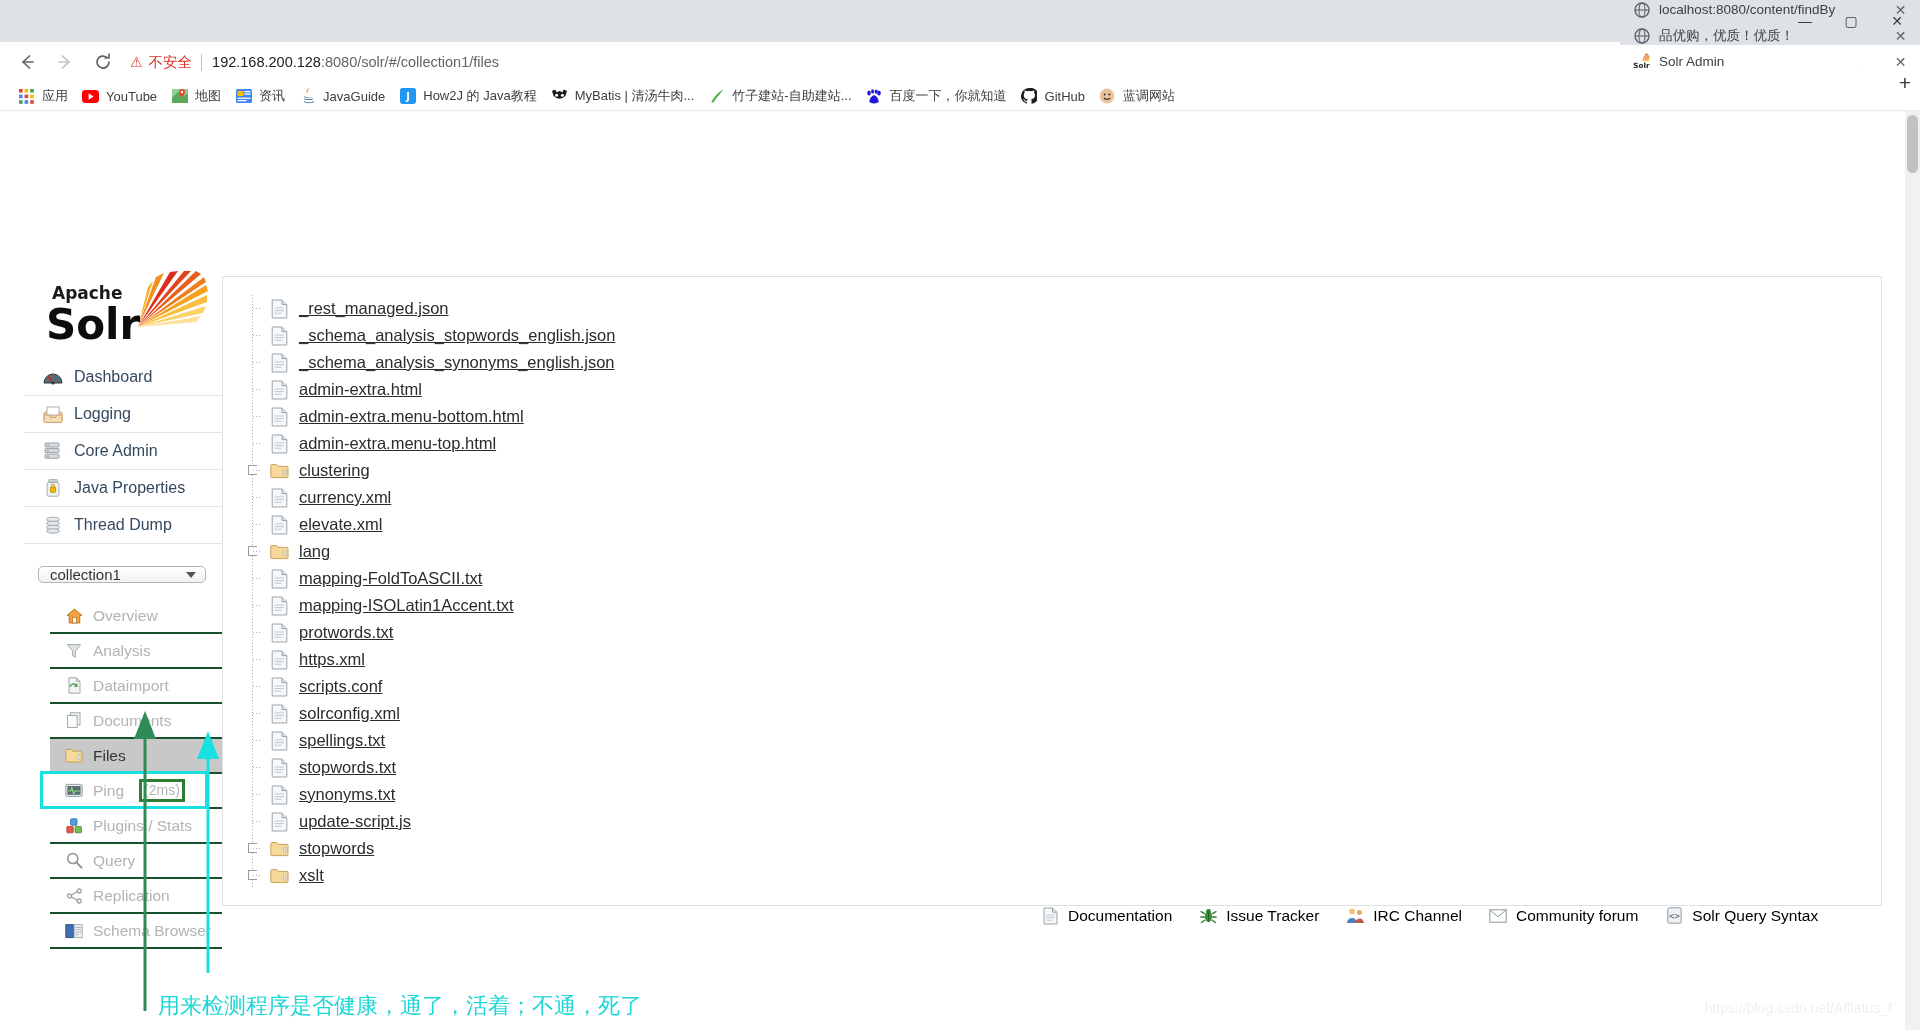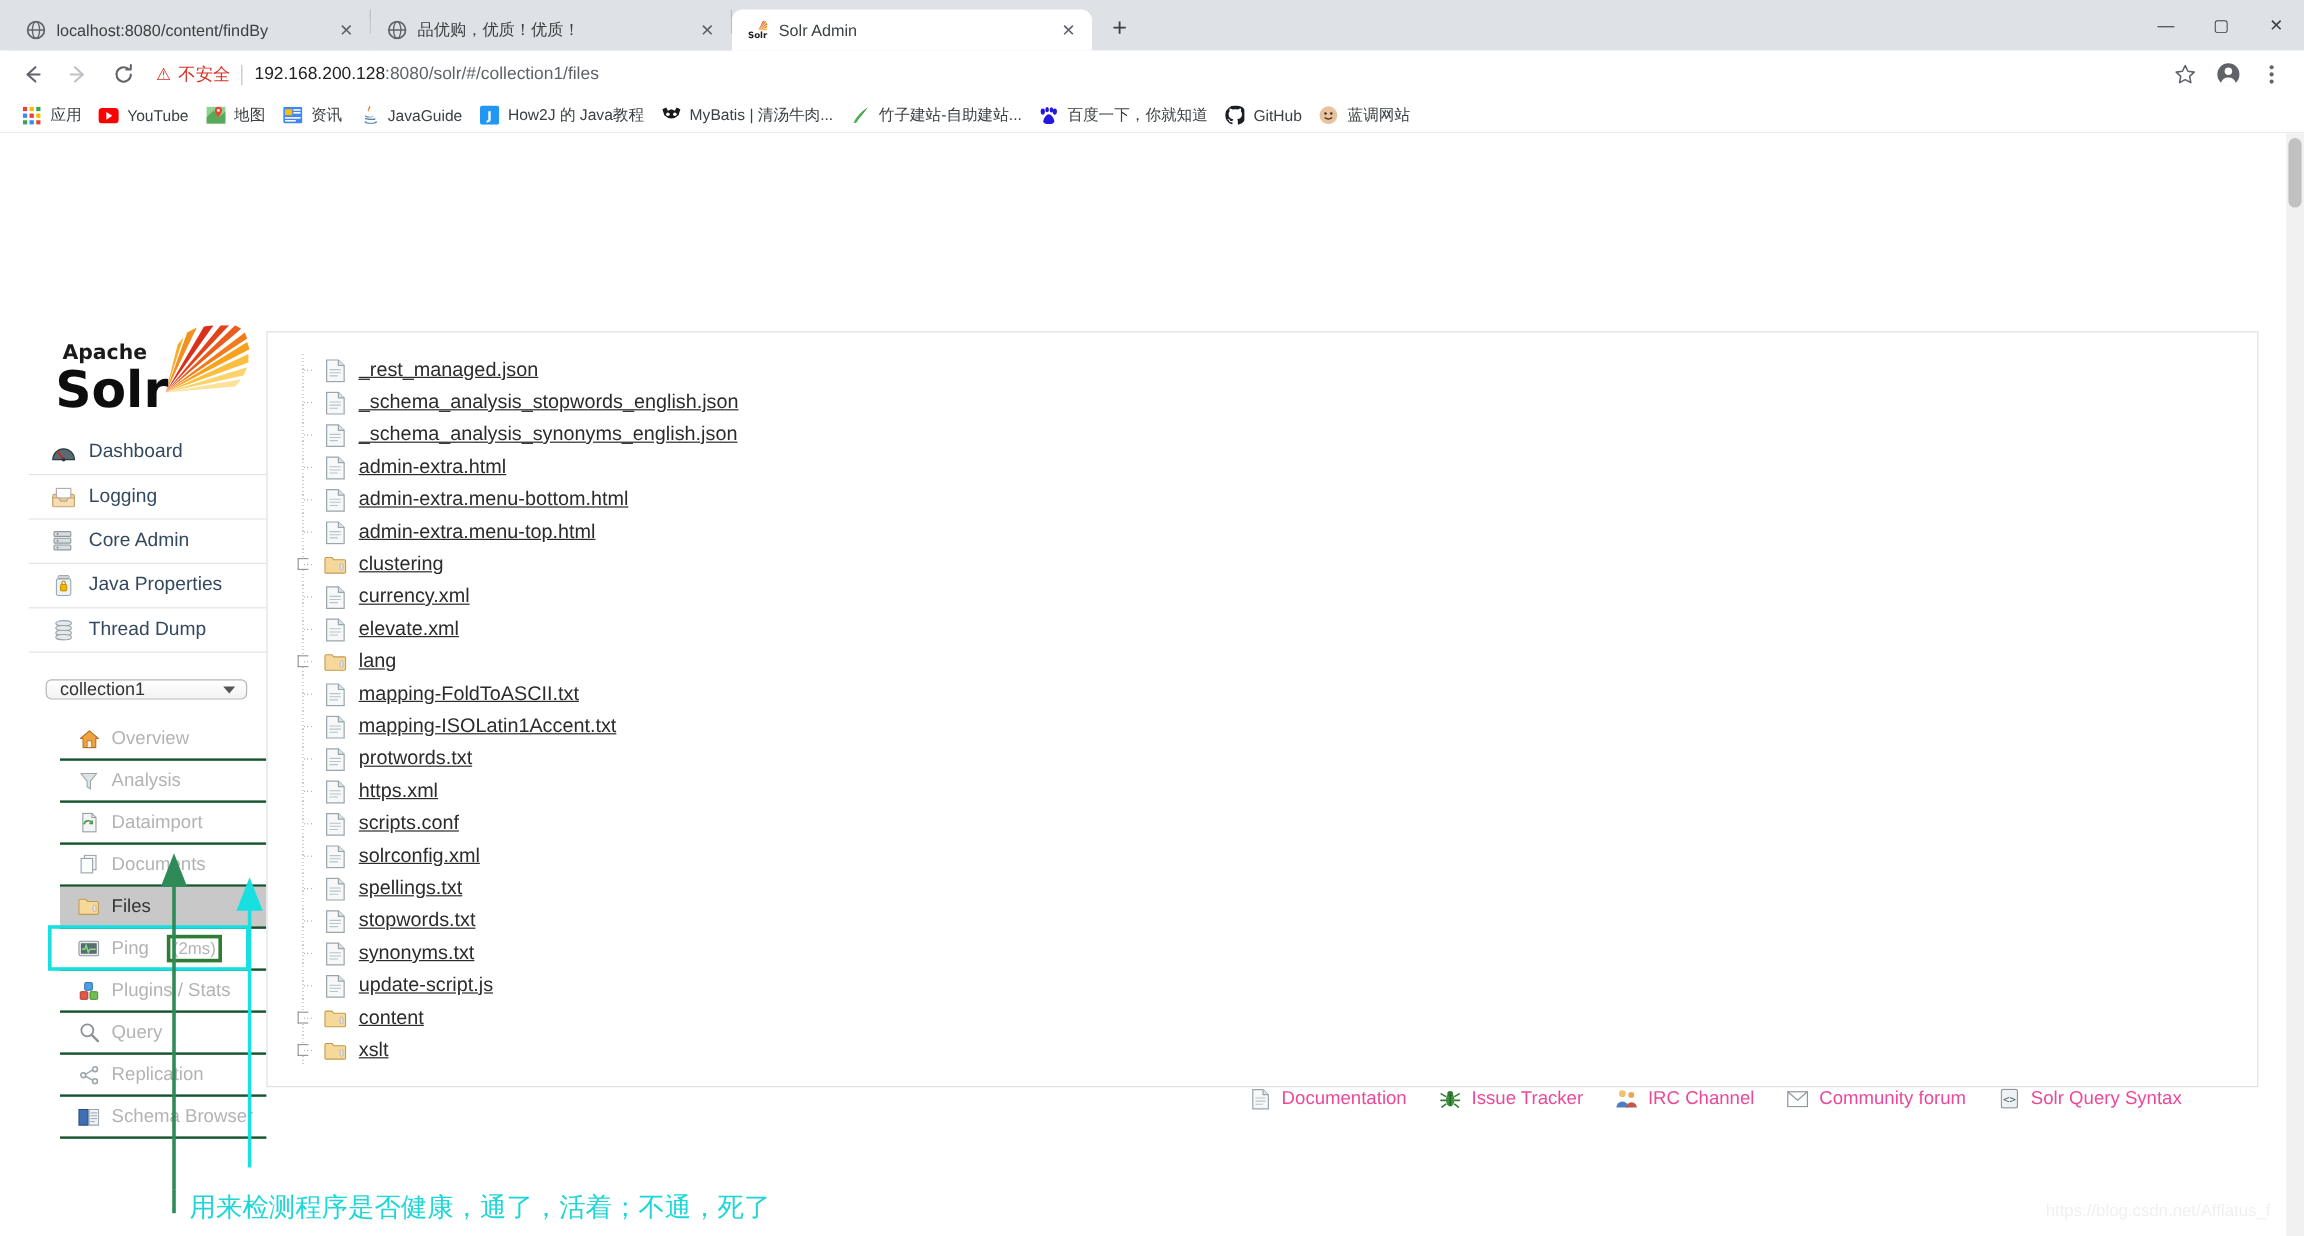--- a/index.html
+++ b/index.html
@@ -11,20 +11,21 @@
   }
 
   
   .browser { width: 1920px; height: 1030px; position: relative; background:#fff; }
 
   
   .tabstrip {
     height: 42px; background:#dee1e6;
     display:flex; align-items:flex-end; position:relative;
     padding-left: 8px;
+    flex-direction: column;
   }
   .tab {
     height: 34px; width: 300px;
     display:flex; align-items:center; gap:9px;
     padding: 0 10px 0 13px;
     font-size: 13.5px; color:#3c4043;
     border-radius: 9px 9px 0 0;
     position:relative;
   }
   .tab.inactive { background:#dee1e6; }
@@ -167,21 +168,21 @@
     background:#fff;
   }
   .frow .fico { width:23px; height:22px; flex:0 0 23px; margin: 0 8px 0 3px;
                 display:flex; align-items:center; justify-content:center; }
   .frow .fname { white-space:nowrap; }
 
   
   .solrfooter {
     position:absolute; left:1040px; top:795px;
     display:flex; align-items:center; gap:26px;
-    font-size:15.5px; color:#ec4899;
+    font-size:15.5px; color:#000000;
   }
   .sfl { display:flex; align-items:center; gap:8px; white-space:nowrap; }
   .sfl .ic { width:20px; height:19px; flex:0 0 20px; display:flex; align-items:center; justify-content:center; }
 
   
   .ann { position:absolute; pointer-events:none; }
   .ann-cn-cyan {
     left:158px; top:880px;
     font-family:"DejaVu Sans", sans-serif;
     font-size:22px; color:#1fd6d6; white-space:nowrap;
@@ -973,21 +974,21 @@
       <div class="frow">
         <span class="guide">
             <span class="expander"></span>
           </span>
         <span class="fico">
             <svg width="19" height="16" viewBox="0 0 19 16">
               <path d="M0.8 2.6 a1 1 0 0 1 1 -1 H6.6 l1.6 1.8 H17 a1 1 0 0 1 1 1 V13.6 a1 1 0 0 1 -1 1 H1.8 a1 1 0 0 1 -1 -1 Z" fill="#f7d89b" stroke="#c29b4d" stroke-width="0.9"></path>
               <rect x="13.4" y="6.6" width="2.4" height="5.6" rx="1.1" fill="#e8e8e8" stroke="#b0b0b0" stroke-width="0.7"></rect>
             </svg>
           </span>
-        <span class="fname">content</span>
+        <span class="fname">stopwords</span>
       </div>
 
       <div class="frow">
         <span class="guide">
             <span class="expander"></span>
           </span>
         <span class="fico">
             <svg width="19" height="16" viewBox="0 0 19 16">
               <path d="M0.8 2.6 a1 1 0 0 1 1 -1 H6.6 l1.6 1.8 H17 a1 1 0 0 1 1 1 V13.6 a1 1 0 0 1 -1 1 H1.8 a1 1 0 0 1 -1 -1 Z" fill="#f7d89b" stroke="#c29b4d" stroke-width="0.9"></path>
               <rect x="13.4" y="6.6" width="2.4" height="5.6" rx="1.1" fill="#e8e8e8" stroke="#b0b0b0" stroke-width="0.7"></rect>

